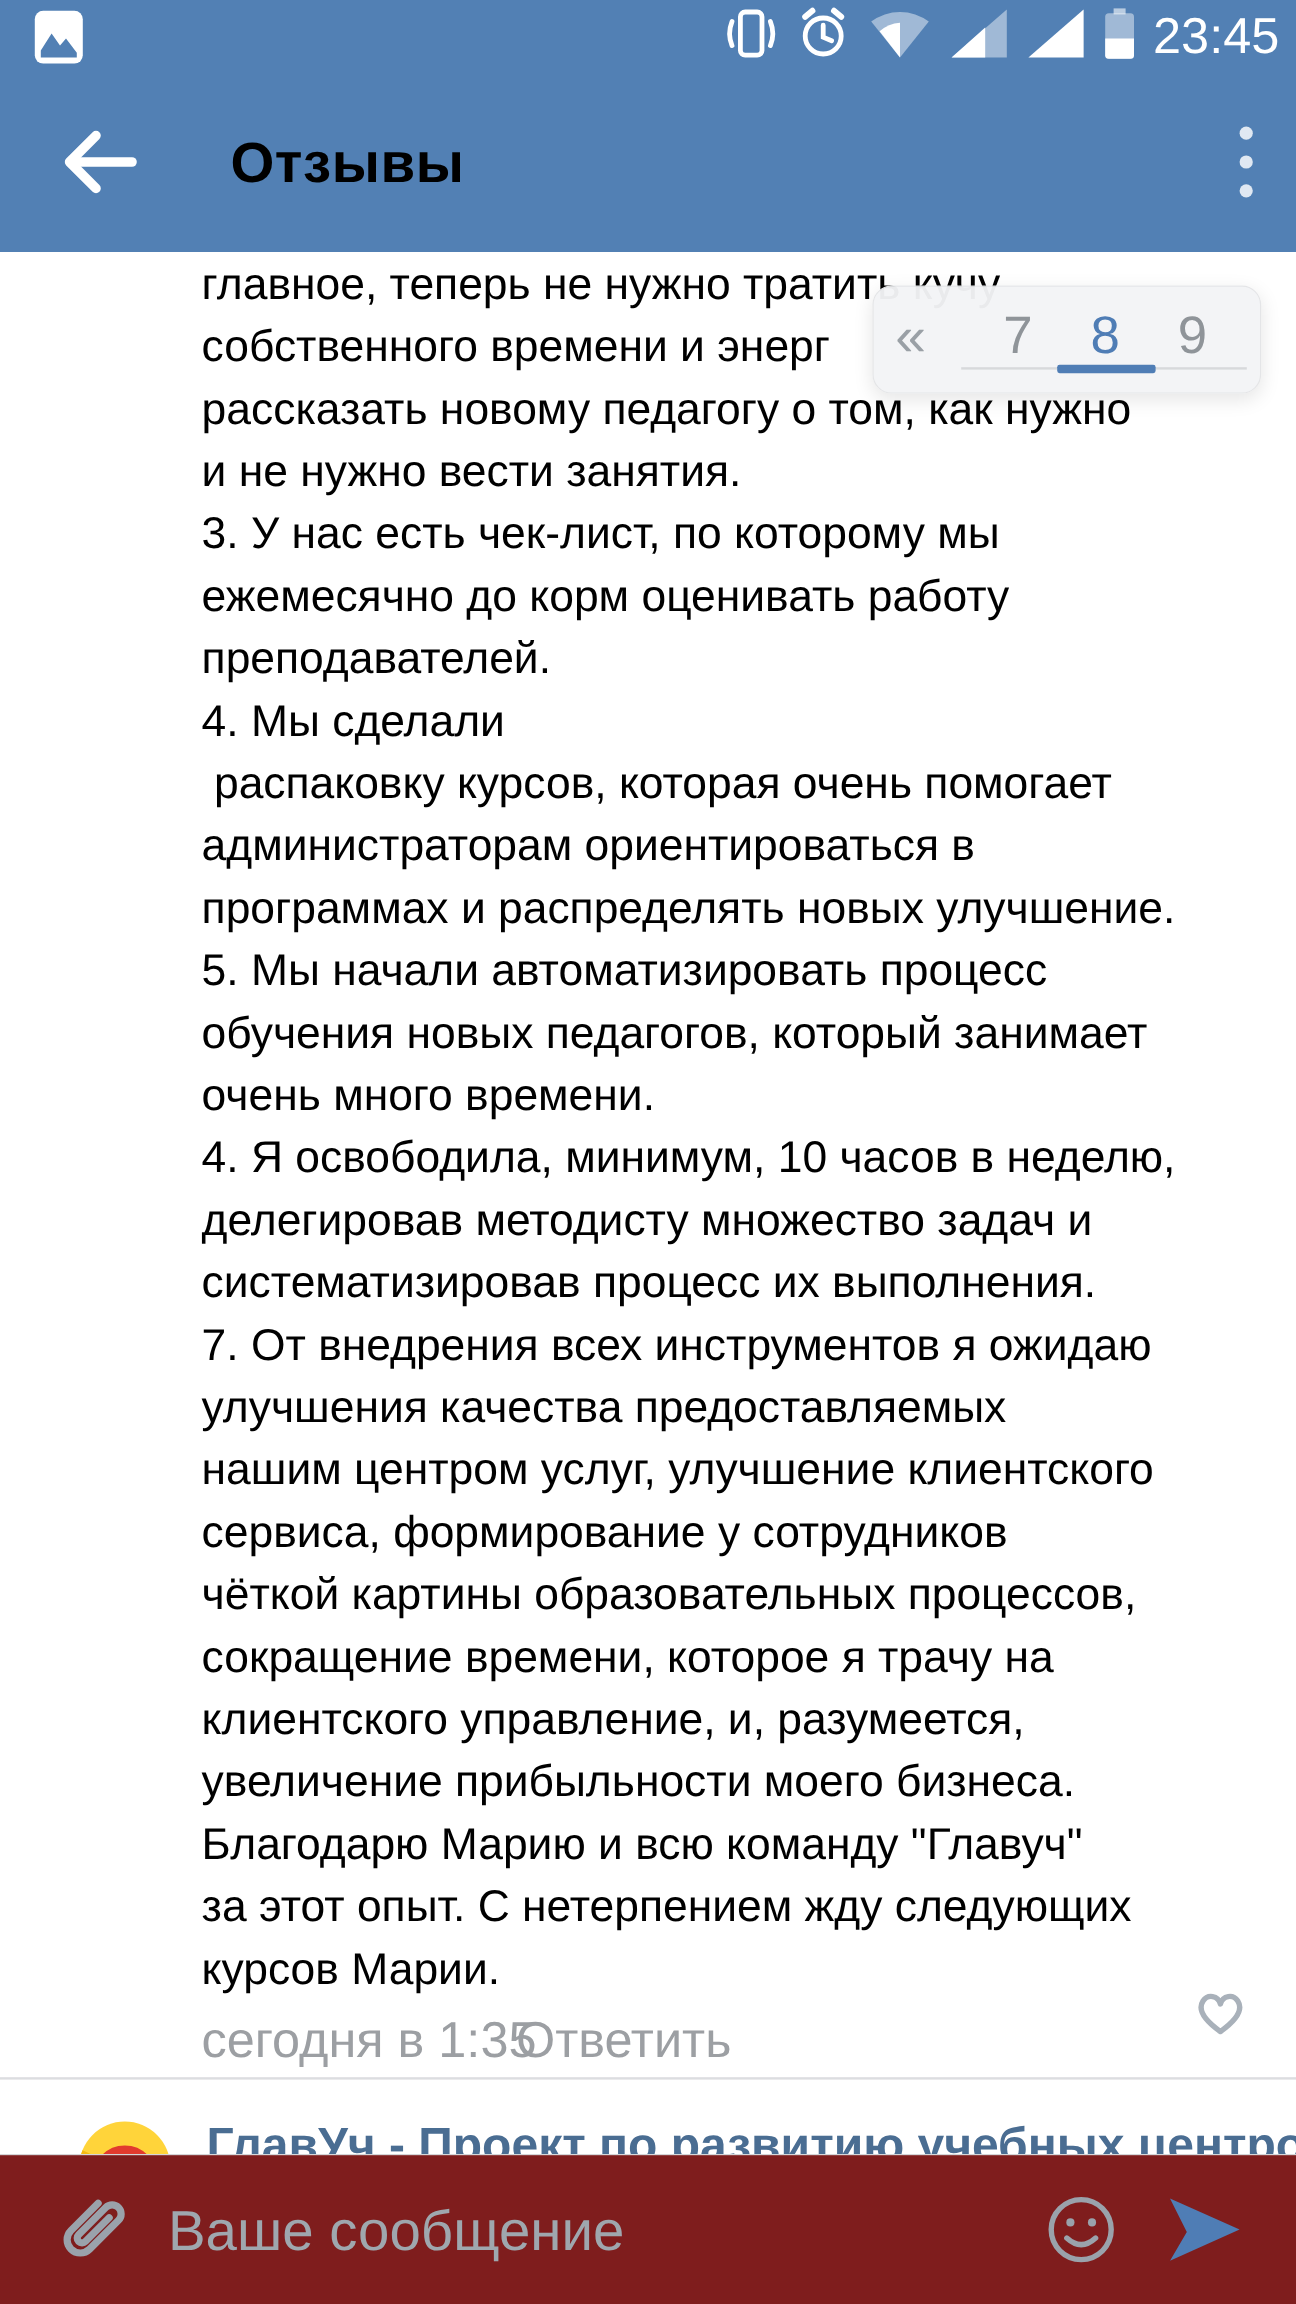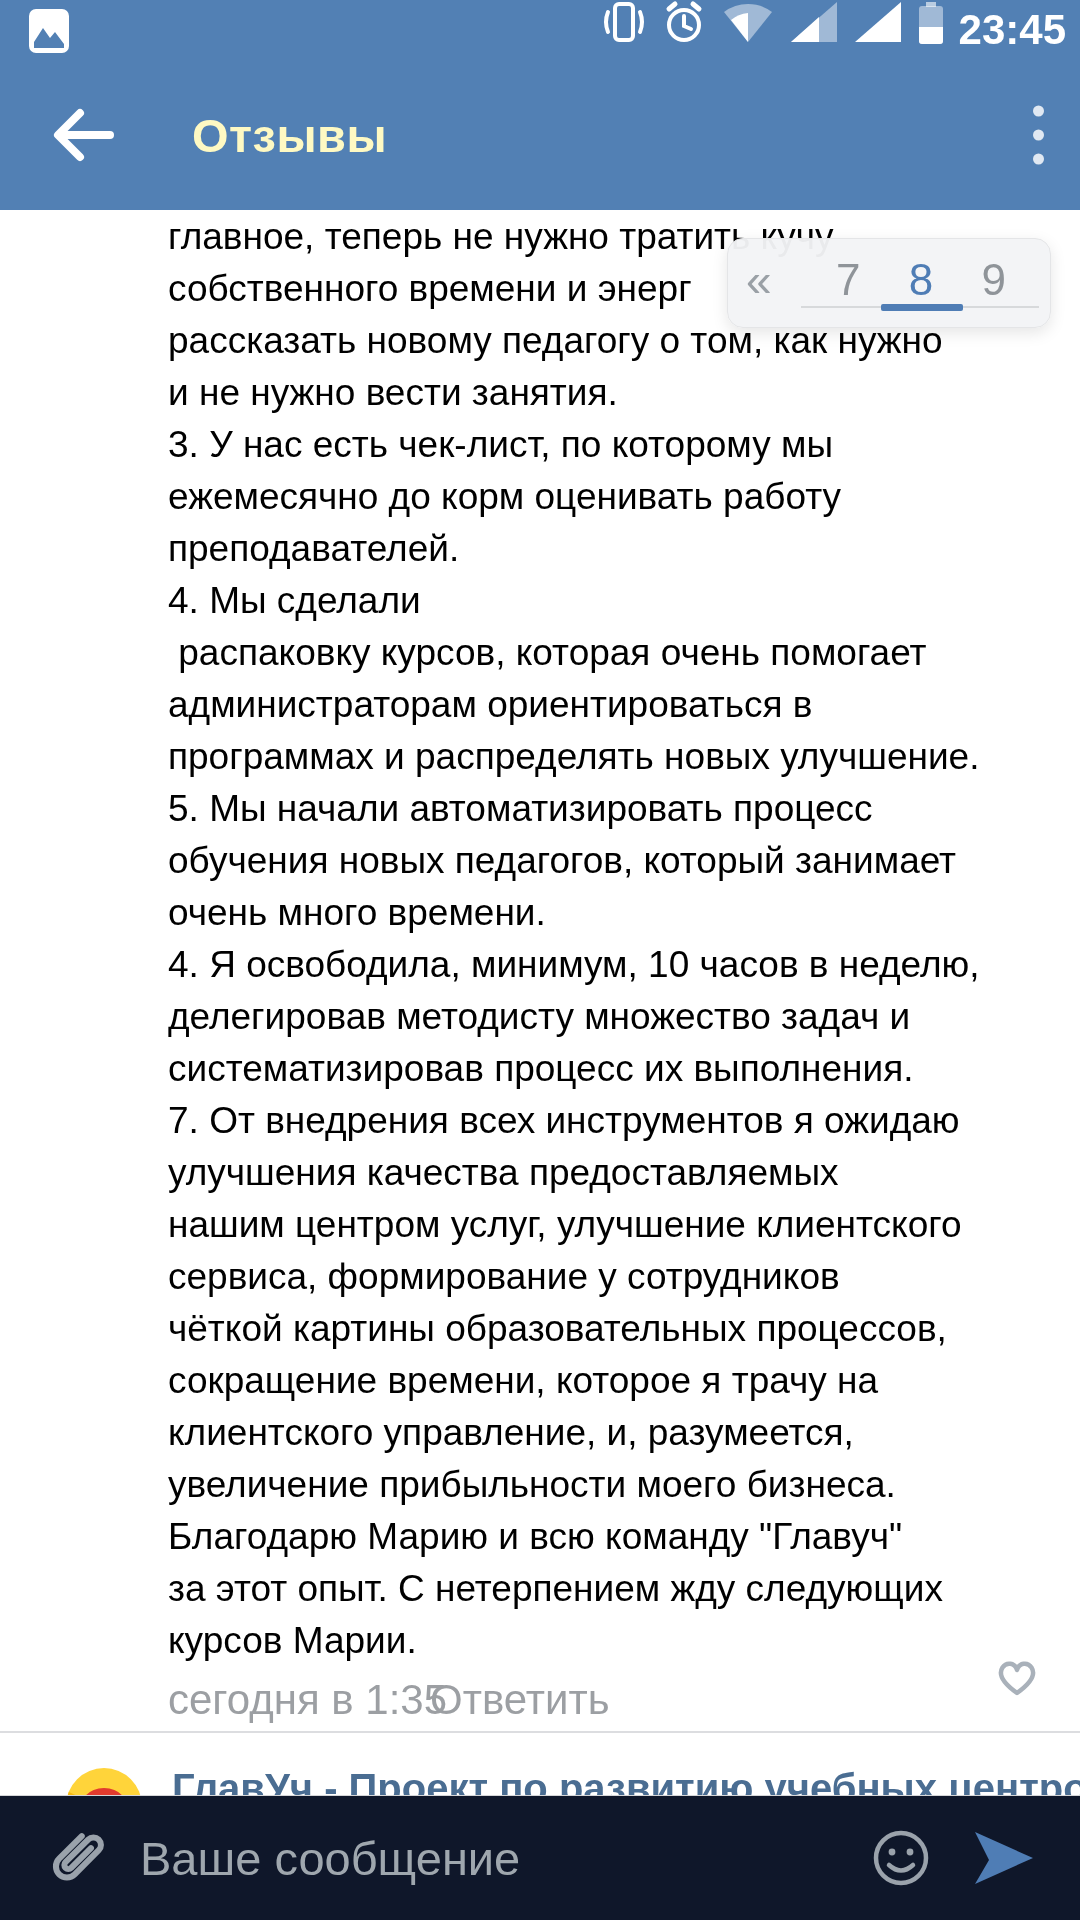--- a/index.html
+++ b/index.html
@@ -7,29 +7,29 @@
     position:relative; width:1080px; height:1920px; overflow:hidden;
     background:#ffffff; font-family:"Liberation Sans", sans-serif;
     margin:0 auto;
   }
   
   .status-bar {
     position:absolute; top:0; left:0; width:1080px; height:60px;
     background:#5280b4; z-index:20;
   }
   .sb-left { position:absolute; left:28px; top:8px; }
-  .sb-right { position:absolute; right:14px; top:0; height:60px; display:flex; gap:14px;font-weight:bold; }
+  .sb-right { position:absolute; right:14px; top:0; height:60px; display:flex; align-items:center; gap:14px; }
   .sb-time { color:#ffffff; font-size:42px; line-height:60px; }
   
   .app-bar {
     position:absolute; top:60px; left:0; width:1080px; height:150px;
     background:#5280b4; z-index:19; display:flex; align-items:center;
   }
   .back-btn { margin-left:50px; width:70px; height:56px; display:flex; align-items:center; }
-  .app-title { margin-left:72px; color:#fef9c3; font-size:47px; font-weight:bold; letter-spacing:0.5px; }
+  .app-title { margin-left:72px; color:#000000; font-size:47px; font-weight:bold; letter-spacing:0.5px; }
   .menu-dots { position:absolute; right:36px; top:50%; transform:translateY(-50%); display:flex; flex-direction:column; gap:13px; }
   .menu-dots i { width:11px; height:11px; border-radius:50%; background:rgba(255,255,255,0.82); }
   
   .comment-lines {
     position:absolute; left:168px; top:211px; width:880px;
     font-size:37px; line-height:52px; color:#000000; z-index:1;
   }
   .comment-lines div { white-space:pre; }
   .comment-meta {
     position:absolute; left:168px; top:1676px; width:880px; height:44px;
@@ -62,21 +62,21 @@
     display:flex; align-items:center; box-sizing:border-box; padding:0 20px 6px 18px;
   }
   .pager-prev { color:#9aa0a6; font-size:46px; width:66px; }
   .pager-num { flex:1; text-align:center; color:#8f9499; font-size:44px; }
   .pager-num.active { color:#4f7db5; }
   .pager-track { position:absolute; left:73px; right:11px; bottom:19px; height:2px; background:#d7d9db; }
   .pager-active-bar { position:absolute; left:153px; bottom:16px; width:82px; height:7px; background:#4f7db5; border-radius:2px; }
   
   .composer {
     position:absolute; left:0; top:1795px; width:1080px; height:125px;
-    background:#0f172a; border-top:1px solid #d5d6d8; z-index:15;
+    background:#7f1d1d; border-top:1px solid #d5d6d8; z-index:15;
     display:flex; align-items:center; box-sizing:border-box;
   }
   .clip-btn { margin-left:42px; width:64px; height:70px; }
   .composer-input { margin-left:34px; flex:1; font-size:47px; color:#9fa7ae; }
   .smile-btn { width:58px; height:58px; margin-right:42px; }
   .send-btn { width:64px; height:56px; margin-right:44px; }
 </style>
 </head>
 <body>
 

